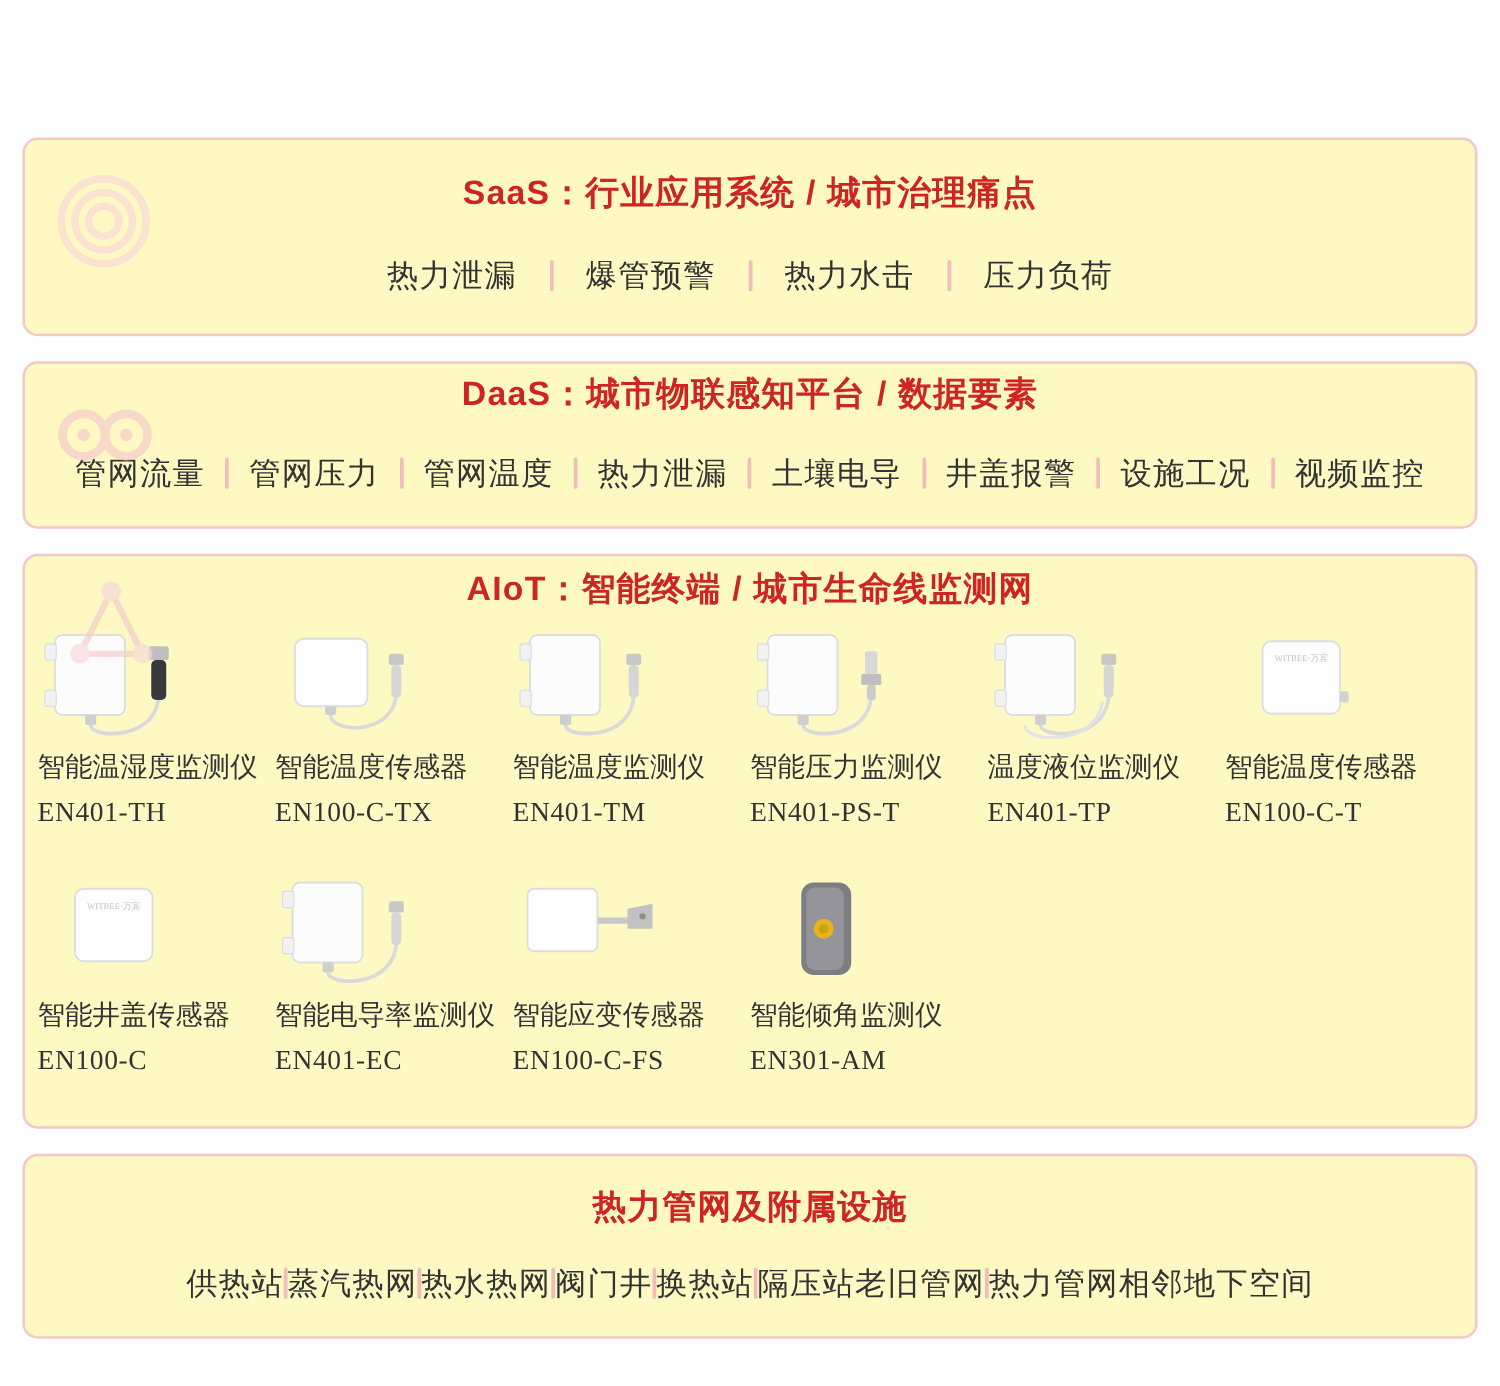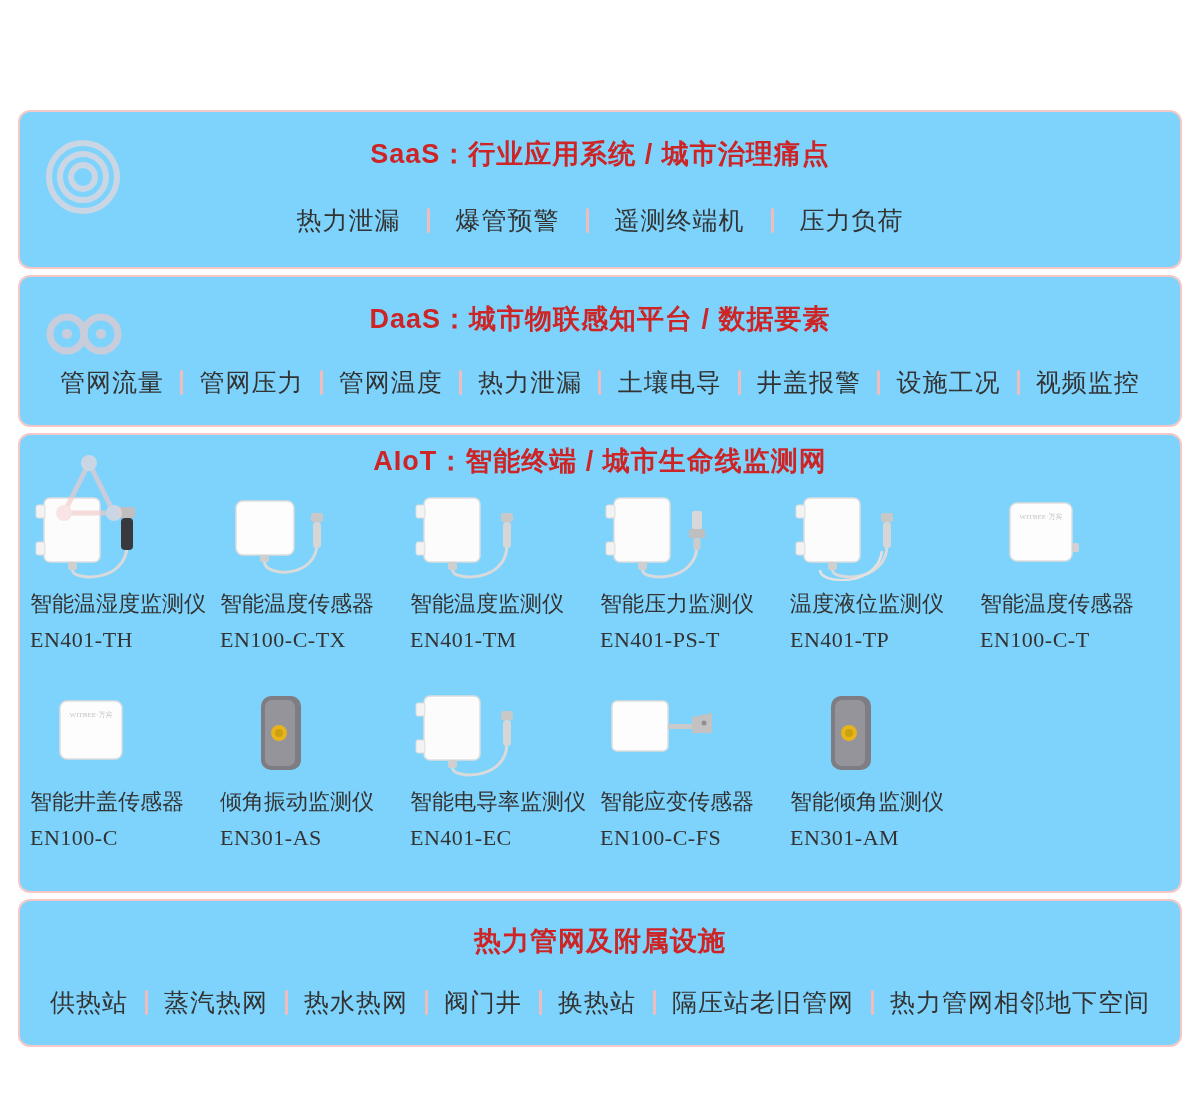--- a/index.html
+++ b/index.html
@@ -5,23 +5,23 @@
   * { margin:0; padding:0; box-sizing:border-box; }
   html,body { background:#ffffff; }
   body {
     width:1200px; height:1109px; position:relative;
     font-family:"Liberation Sans","DejaVu Sans",sans-serif;
     color:#333333;
   }
   .page { position:absolute; inset:0; }
   .panel {
     position:relative;
-    margin:0 18px 6px 18px;
+    margin:0 18px 20px 18px;
     border:2px solid #f5c8c8;
-    background:#7dd3fc;
+    background:#fef9c3;
     border-radius:12px;
     overflow:hidden;
   }
   .panel-first { margin-top:110px; }
   .panel-title {
     text-align:center;
     color:#cd2426;
     font-weight:700;
     font-size:27px;
     letter-spacing:1px;
@@ -29,28 +29,28 @@
   }
   .items-center { display:flex; justify-content:center; align-items:center; }
   .items-center .item { padding:0 26px; }
   .items-spread { display:flex; justify-content:space-between; align-items:center; }
   .item { font-size:25px; color:#333333; white-space:nowrap; letter-spacing:1px; }
   .sep { width:3px; height:25px; background:#f3bcbc; border-radius:2px; flex:none; }
 
   
   .panel-saas { padding:26px 0 30px 0; }
   .panel-saas .panel-title { margin-bottom:34px; }
-  .panel-daas { padding:26px 0 26px 0; }
+  .panel-daas { padding:8px 0 26px 0; }
   .panel-daas .panel-title { margin-bottom:30px; }
   .panel-daas .items-spread { padding:0 40px; }
   .panel-aiot { padding:10px 0 40px 0; }
   .panel-aiot .panel-title { margin-bottom:12px; }
   .panel-pipe { padding:24px 0 26px 0; }
   .panel-pipe .panel-title { margin-bottom:28px; }
-  .panel-pipe .items-spread { padding:0 30px; }
+  .panel-pipe .items-spread { padding:0 30px;justify-content:center; }
 
   
   .product-grid {
     display:grid;
     grid-template-columns:repeat(6,1fr);
     row-gap:34px;
     padding:0 10px;
   }
   .product { display:flex; flex-direction:column; align-items:flex-start; text-align:center;font-family:Liberation Serif, serif; }
   .product-img { height:92px; display:flex; align-items:flex-end; justify-content:center; }
@@ -131,21 +131,21 @@
         <circle cx="41" cy="41" r="23"></circle>
         <circle cx="41" cy="41" r="34"></circle>
       </g>
     </svg>
     <h2 class="panel-title">SaaS：行业应用系统 / 城市治理痛点</h2>
     <div class="items-center">
       <span class="item">热力泄漏</span>
       <span class="sep"></span>
       <span class="item">爆管预警</span>
       <span class="sep"></span>
-      <span class="item">遥测终端机</span>
+      <span class="item">热力水击</span>
       <span class="sep"></span>
       <span class="item">压力负荷</span>
     </div>
   </section>
 
   <section class="panel panel-daas">
     <svg class="watermark wm-daas" width="92" height="54" viewBox="0 0 92 54">
       <g stroke="#f3caca" fill="none" stroke-width="7">
         <circle cx="27" cy="27" r="17"></circle>
         <circle cx="61" cy="27" r="17"></circle>
@@ -256,29 +256,20 @@
         <div class="product-img">
           <svg width="120" height="86" viewBox="0 0 120 86">
             <use href="#d-panel"></use>
             <text x="61" y="24" text-anchor="middle" font-size="7" fill="#c4c4c4">WITBEE·万宾</text>
           </svg>
         </div>
         <div class="product-name">智能井盖传感器</div>
         <div class="product-model">EN100-C</div>
       </div>
 
-      <div class="product">
-        <div class="product-img">
-          <svg width="120" height="86" viewBox="0 0 120 86">
-            <use href="#d-tilt"></use>
-          </svg>
-        </div>
-        <div class="product-name">倾角振动监测仪</div>
-        <div class="product-model">EN301-AS</div>
-      </div>
 
       <div class="product">
         <div class="product-img">
           <svg width="120" height="86" viewBox="0 0 120 86">
             <use href="#d-box"></use>
               <use href="#d-probe-slim"></use>
           </svg>
         </div>
         <div class="product-name">智能电导率监测仪</div>
         <div class="product-model">EN401-EC</div>

